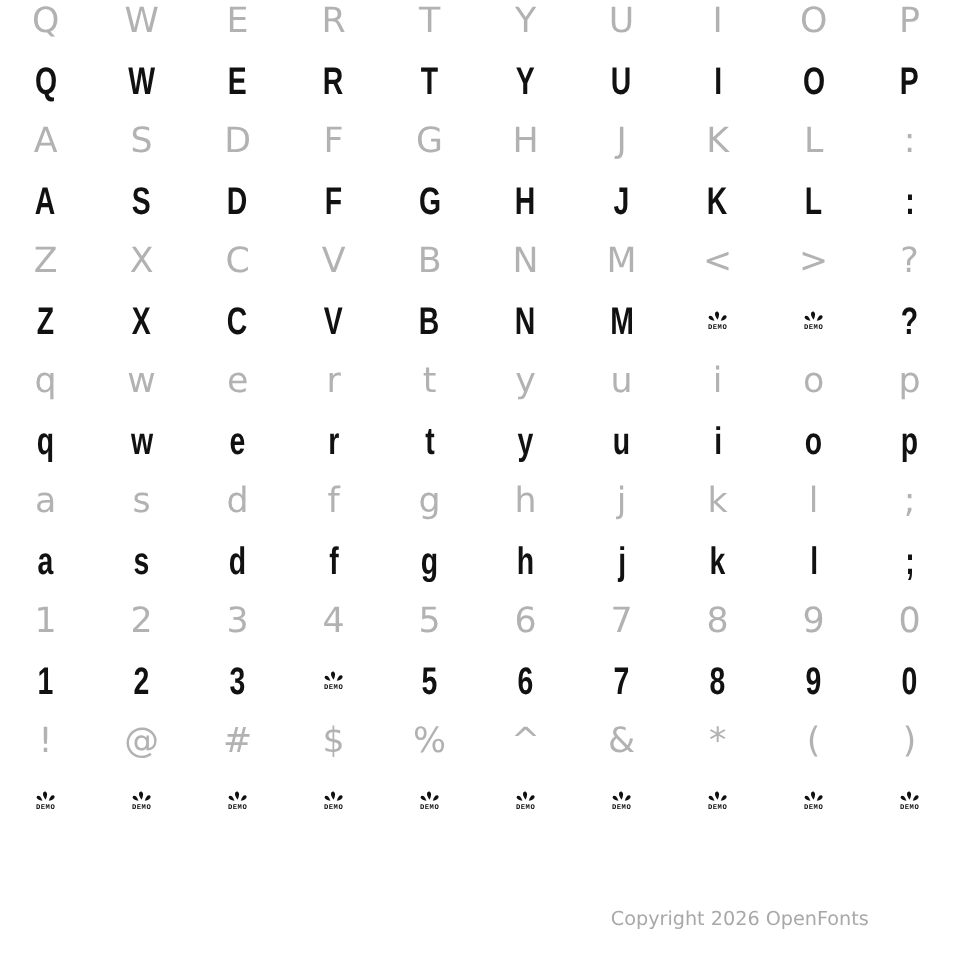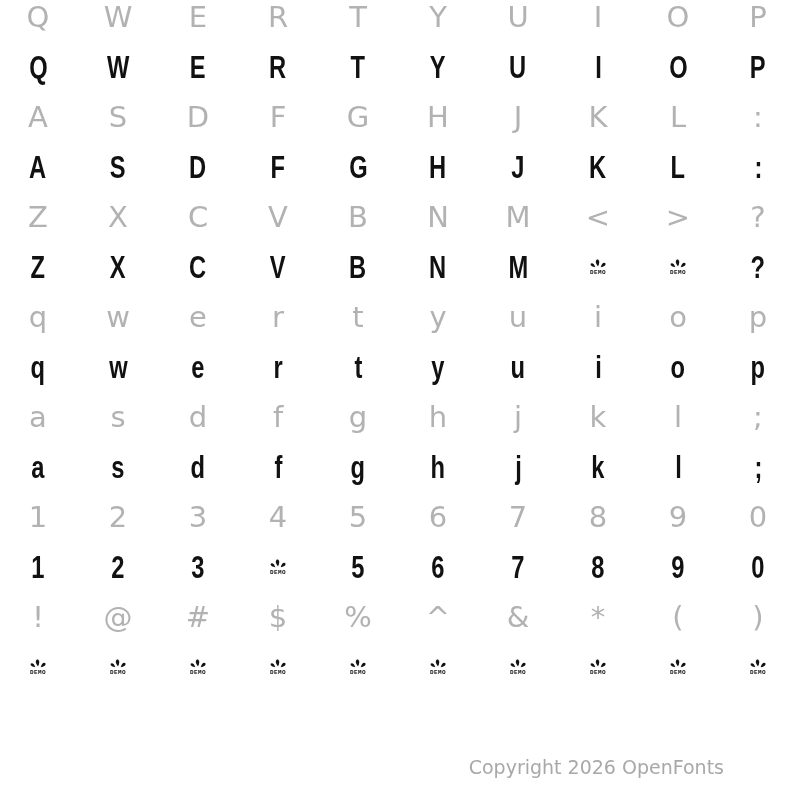--- a/index.html
+++ b/index.html
@@ -55,21 +55,21 @@
     line-height:5px;
     font-weight:700;
     letter-spacing:0.4px;
     margin-top:1px;
     font-family:"Liberation Mono","Liberation Sans",sans-serif;
   }
   .copyright{
     position:absolute;
     top:756px;
     right:76px;
-    font-size:19px;
+    font-size:16px;
     color:var(--copyright);
     font-family:"DejaVu Sans",sans-serif;
   }
 </style>
 </head>
 <body>
 
 <div class="glyph-grid">
     <div class="glyph-row gray"><span class="glyph-cell"><span class="glyph">Q</span></span><span class="glyph-cell"><span class="glyph">W</span></span><span class="glyph-cell"><span class="glyph">E</span></span><span class="glyph-cell"><span class="glyph">R</span></span><span class="glyph-cell"><span class="glyph">T</span></span><span class="glyph-cell"><span class="glyph">Y</span></span><span class="glyph-cell"><span class="glyph">U</span></span><span class="glyph-cell"><span class="glyph">I</span></span><span class="glyph-cell"><span class="glyph">O</span></span><span class="glyph-cell"><span class="glyph">P</span></span></div>
     <div class="glyph-row black"><span class="glyph-cell"><span class="glyph">Q</span></span><span class="glyph-cell"><span class="glyph">W</span></span><span class="glyph-cell"><span class="glyph">E</span></span><span class="glyph-cell"><span class="glyph">R</span></span><span class="glyph-cell"><span class="glyph">T</span></span><span class="glyph-cell"><span class="glyph">Y</span></span><span class="glyph-cell"><span class="glyph">U</span></span><span class="glyph-cell"><span class="glyph">I</span></span><span class="glyph-cell"><span class="glyph">O</span></span><span class="glyph-cell"><span class="glyph">P</span></span></div>

